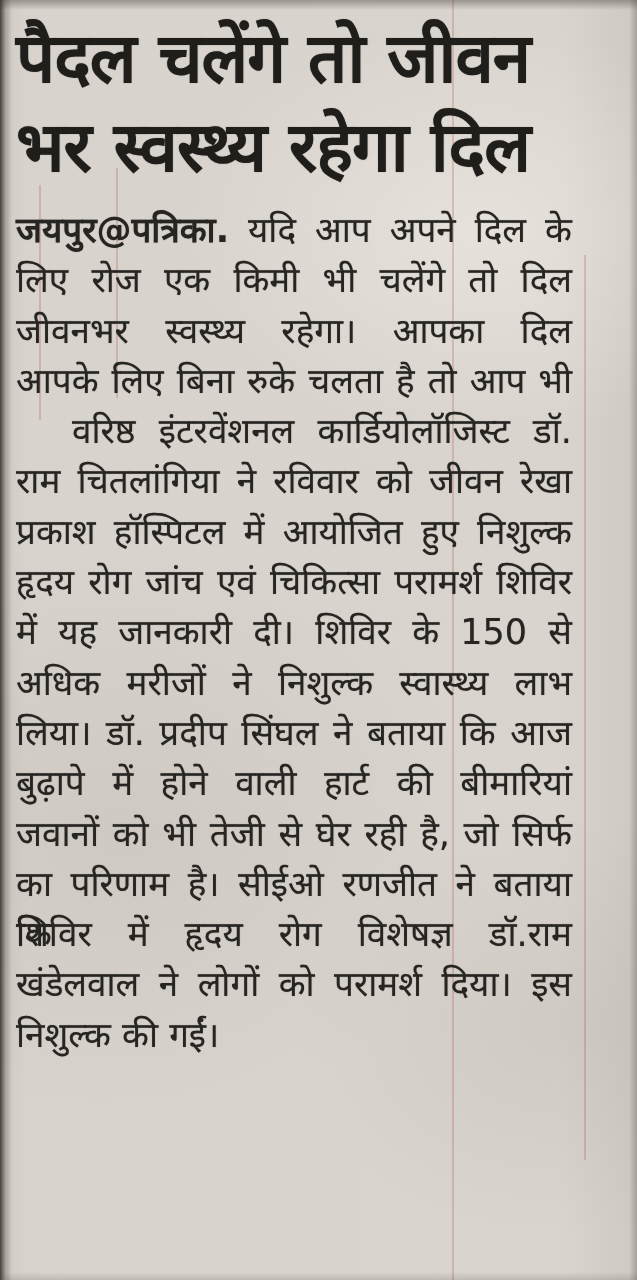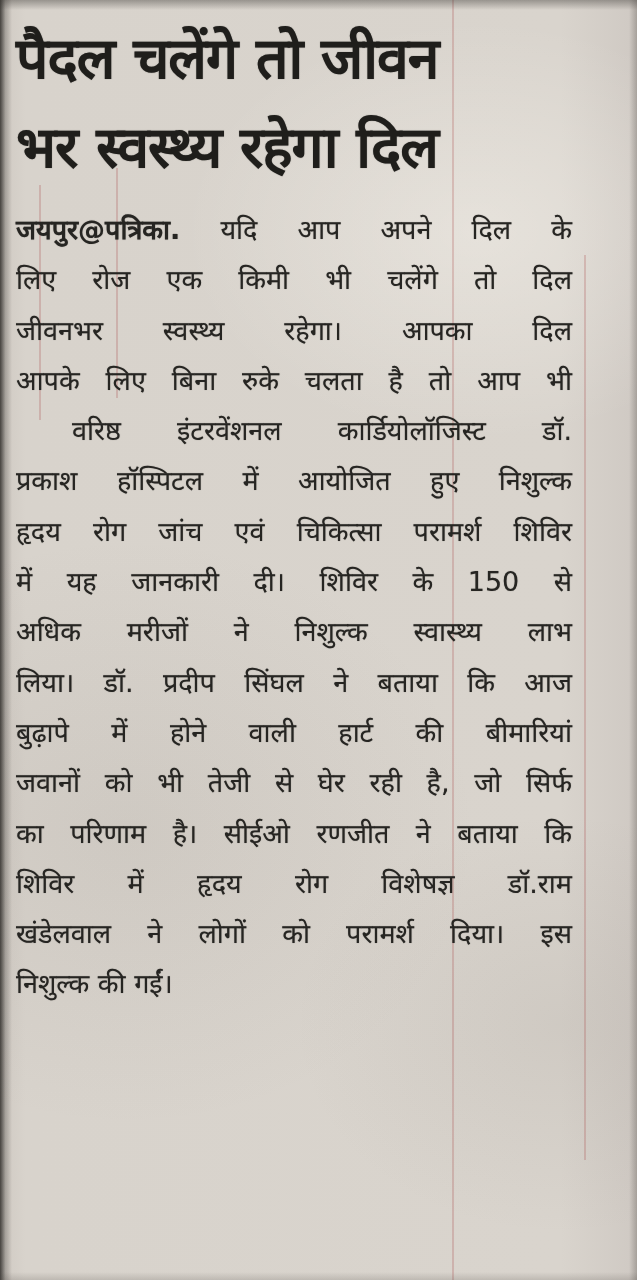--- a/index.html
+++ b/index.html
@@ -52,29 +52,29 @@
   .rule-d { left: 116px; top: 168px; height: 230px;  }
 
   .content {
     position: absolute;
     left: 16px;
     top: 14px;
     width: 556px;
   }
   .headline {
     font-weight: 700;
-    font-size: 57px;
+    font-size: 69px;
     line-height: 89px;
     letter-spacing: -1px;
     text-shadow: 0 0 1px rgba(20,20,18,0.55);
     white-space: nowrap;
   }
   .body-column {
     margin-top: 13px;
-    font-size: 27px;
+    font-size: 35px;
     line-height: 50.3px;
     text-shadow: 0 0 1px rgba(25,25,22,0.40);
   }
   .line {
     text-align: justify;
     text-align-last: justify;
     -moz-text-align-last: justify;
     height: 50.3px;
     overflow: visible;
   }
@@ -101,20 +101,21 @@
       <div>पैदल चलेंगे तो जीवन</div>
       <div>भर स्वस्थ्य रहेगा दिल</div>
     </div>
 
     <div class="body-column">
       <div class="line"><span class="dateline">जयपुर@पत्रिका.</span> <span>यदि आप अपने दिल के</span></div>
       <div class="line">लिए रोज एक किमी भी चलेंगे तो दिल</div>
       <div class="line">जीवनभर स्वस्थ्य रहेगा। आपका दिल</div>
       <div class="line">आपके लिए बिना रुके चलता है तो आप भी</div>
       <div class="line indent">वरिष्ठ इंटरवेंशनल कार्डियोलॉजिस्ट डॉ.</div>
+      <div class="line">राम चितलांगिया ने रविवार को जीवन रेखा</div>
       <div class="line">प्रकाश हॉस्पिटल में आयोजित हुए निशुल्क</div>
       <div class="line">हृदय रोग जांच एवं चिकित्सा परामर्श शिविर</div>
       <div class="line">में यह जानकारी दी। शिविर के 150 से</div>
       <div class="line">अधिक मरीजों ने निशुल्क स्वास्थ्य लाभ</div>
       <div class="line">लिया। डॉ. प्रदीप सिंघल ने बताया कि आज</div>
       <div class="line">बुढ़ापे में होने वाली हार्ट की बीमारियां</div>
       <div class="line">जवानों को भी तेजी से घेर रही है, जो सिर्फ</div>
       <div class="line">का परिणाम है। सीईओ रणजीत ने बताया कि</div>
       <div class="line">शिविर में हृदय रोग विशेषज्ञ डॉ.राम</div>
       <div class="line">खंडेलवाल ने लोगों को परामर्श दिया। इस</div>

